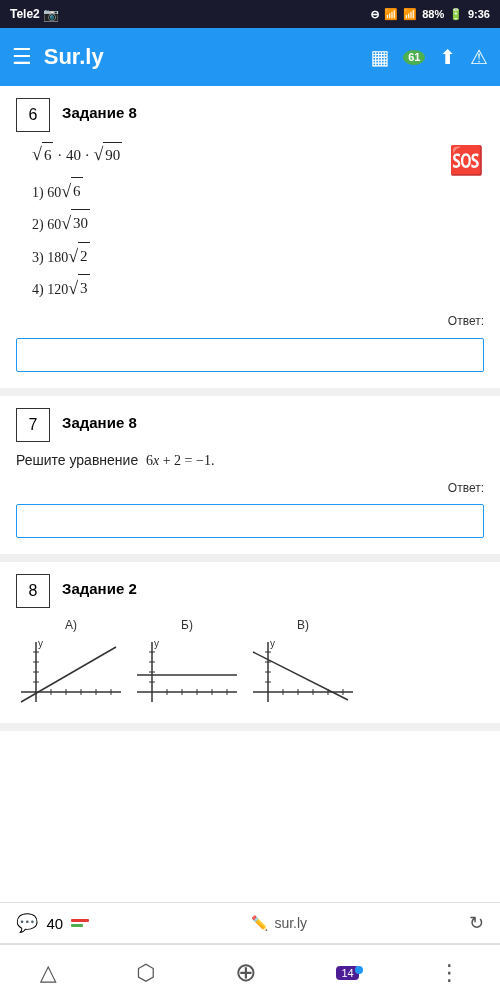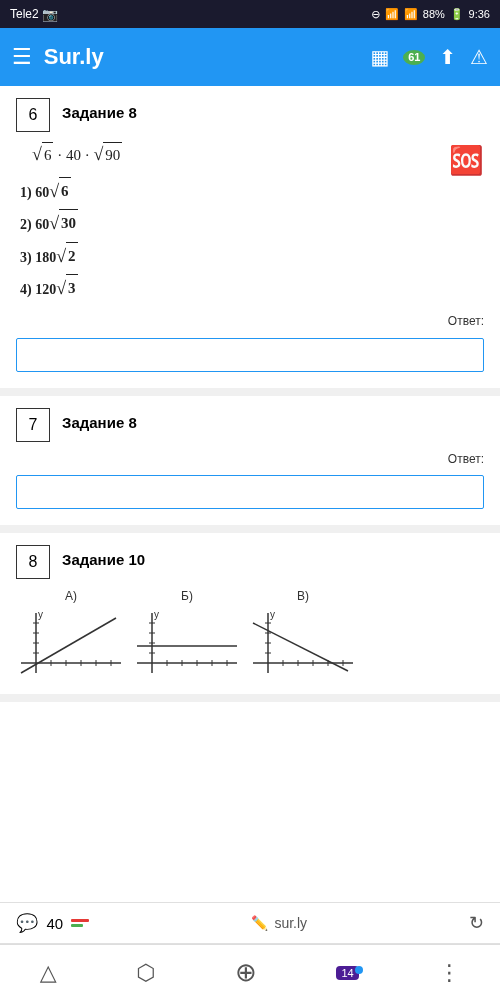--- a/index.html
+++ b/index.html
@@ -15,20 +15,21 @@
     
     .status-bar {
       background: #1a1a2e;
       color: white;
       height: 28px;
       display: flex;
       align-items: center;
       justify-content: space-between;
       padding: 0 10px;
       font-size: 12px;
+      font-weight: bold;
     }
     .status-left { display: flex; align-items: center; gap: 4px; }
     .status-right { display: flex; align-items: center; gap: 5px; font-size: 11px; }
 
     
     .nav-bar {
       background: #2196F3;
       height: 58px;
       display: flex;
       align-items: center;
@@ -125,22 +126,21 @@
       outline: none;
     }
 
     
     .math-formula {
       font-family: 'Times New Roman', Times, serif;
       font-size: 15px;
       margin: 6px 0 6px 16px;
     }
     .math-options {
-      margin: 4px 0 8px 4px;
-      font-weight: bold;
+      margin: 4px 0 8px 16px;
     }
     .math-options div {
       font-family: 'Times New Roman', Times, serif;
       font-size: 14px;
       line-height: 1.8;
     }
 
     
     .lifebuoy {
       float: right;
@@ -343,31 +343,34 @@
   </div>
 
   <div class="task-card">
     <div class="task-header">
       <div class="task-number-box">
         <span>7</span>
       </div>
       <div class="task-label">Задание 8</div>
     </div>
     <div class="task-body">
+      <div class="task-question">
+        Решите уравнение &nbsp;<span style="font-family:'Times New Roman',serif;">6<i>x</i> + 2 = −1.</span>
+      </div>
       <div class="answer-label">Ответ:</div>
       <input class="answer-input" type="text" style="">
     </div>
   </div>
 
   <div class="task-card">
     <div class="task-header">
       <div class="task-number-box">
         <span>8</span>
       </div>
-      <div class="task-label">Задание 10</div>
+      <div class="task-label">Задание 2</div>
     </div>
     <div class="task-body">
       <div class="graphs-section">
         <div class="graphs-row">
 
           <div class="graph-item">
             <div class="graph-label">А)</div>
             <div style="position:relative;width:110px;height:70px;">
               <svg width="110" height="70" viewBox="0 0 110 70" xmlns="http://www.w3.org/2000/svg">
 

